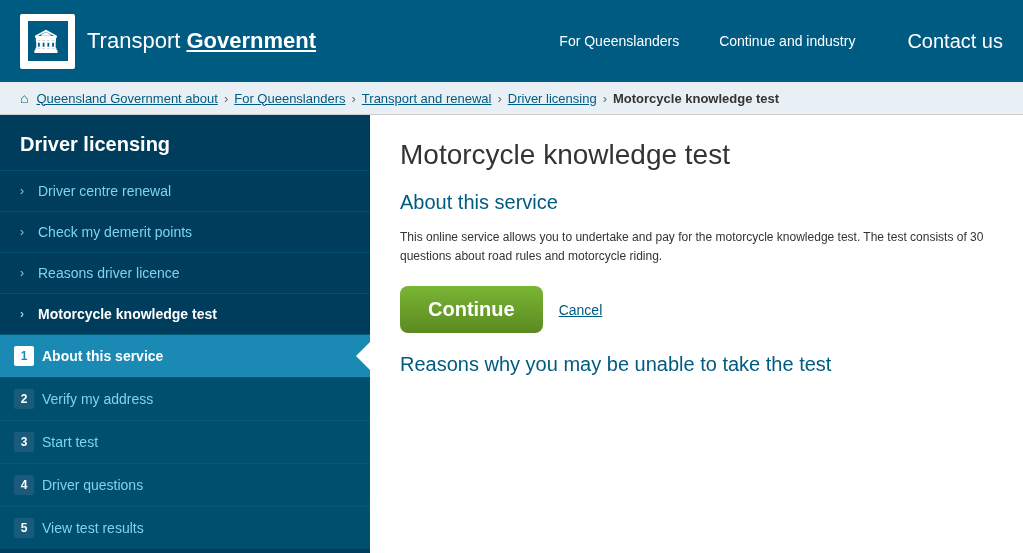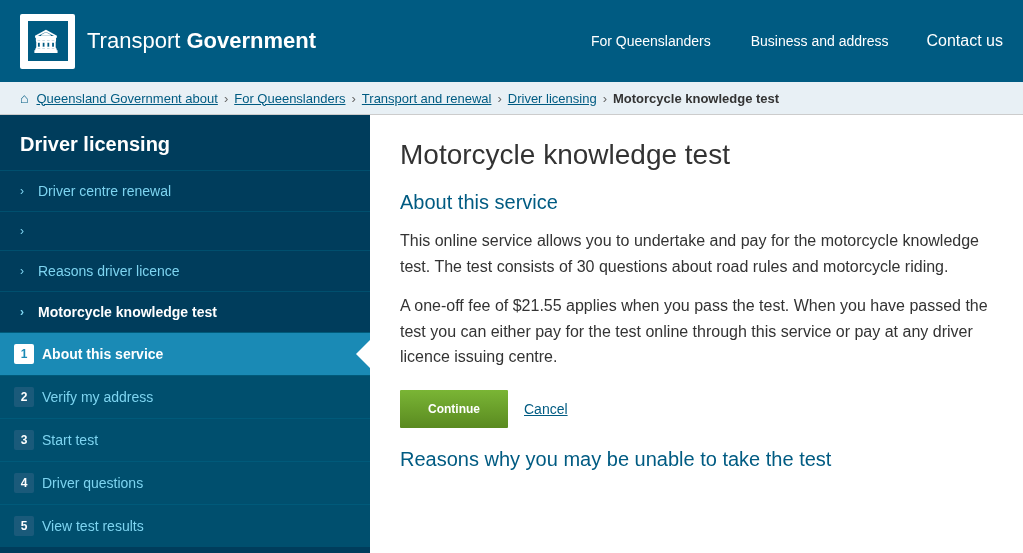--- a/index.html
+++ b/index.html
@@ -27,35 +27,35 @@
       margin-right: 12px;
       background: #fff;
       display: flex;
       align-items: center;
       justify-content: center;
       border-radius: 2px;
       font-size: 24px;
       color: #005b82;
     }
     .top-nav .logo-text span { font-weight: normal; }
-    .top-nav .logo-text strong { font-weight: bold; }
+    .top-nav .logo-text strong { font-weight: bold; text-decoration: underline; }
     .top-nav .nav-links {
       display: flex;
       gap: 40px;
       align-items: center;
     }
     .top-nav .nav-links a {
       color: #fff;
       text-decoration: none;
       font-size: 14px;
     }
     .top-nav .contact {
-      margin-left: 38px;
-      color: #fff;
-      font-size: 16px;
+      margin-left: 52px;
+      color: #fff;
+      font-size: 20px;
       text-decoration: none;
     }
 
     
     .breadcrumb-bar {
       background: #e8f0f5;
       padding: 8px 20px;
       display: flex;
       align-items: center;
       flex-wrap: wrap;
@@ -204,31 +204,31 @@
     .content h3 {
       font-size: 20px;
       color: #005b82;
       font-weight: normal;
       margin-top: 20px;
     }
     .content p {
       color: #333;
       line-height: 1.6;
       margin-bottom: 14px;
-      font-size: 16px;
+      font-size: 12px;
     }
     .btn-continue {
       background: linear-gradient(to bottom, #7ab535, #5a8a20);
       color: #fff;
       border: none;
       padding: 12px 28px;
-      font-size: 12px;
+      font-size: 20px;
       font-weight: bold;
       cursor: pointer;
-      border-radius: 1px;
+      border-radius: 8px;
       margin-right: 16px;
     }
     .btn-cancel {
       color: #005b82;
       text-decoration: underline;
       background: none;
       border: none;
       font-size: 14px;
       cursor: pointer;
     }
@@ -248,21 +248,21 @@
         <rect width="40" height="40" fill="#005b82"></rect>
         <text x="4" y="28" font-size="22" fill="#fff">🏛</text>
       </svg>
     </div>
     <div class="logo-text">
       <span>Transport </span><strong>Government</strong>
     </div>
   </div>
   <nav class="nav-links">
     <a href="#">For Queenslanders</a>
-    <a href="#">Business and address</a>
+    <a href="#">Continue and industry</a>
   </nav>
   <a href="#" class="contact">Contact us</a>
 </header>
 
 <nav class="breadcrumb-bar">
   <span class="home-icon">⌂</span>
   <a href="#">Queensland Government about</a>
   <span class="sep">›</span>
   <a href="#">For Queenslanders</a>
   <span class="sep">›</span>
@@ -280,20 +280,21 @@
     <ul class="sidebar-menu">
       <li>
         <a href="#">
           <span class="arrow">›</span>
           <span>Driver centre renewal</span>
         </a>
       </li>
       <li>
         <a href="#">
           <span class="arrow">›</span>
+          <span>Check my demerit points</span>
         </a>
       </li>
       <li>
         <a href="#">
           <span class="arrow">›</span>
           <span>Reasons driver licence</span>
         </a>
       </li>
       <li class="active-parent">
         <a href="#">
@@ -333,21 +334,20 @@
           </li>
         </ul>
       </li>
     </ul>
   </aside>
 
   <main class="content">
     <h1>Motorcycle knowledge test</h1>
     <h2>About this service</h2>
     <p>This online service allows you to undertake and pay for the motorcycle knowledge test. The test consists of 30 questions about road rules and motorcycle riding.</p>
-    <p>A one-off fee of $21.55 applies when you pass the test. When you have passed the test you can either pay for the test online through this service or pay at any driver licence issuing centre.</p>
     <div class="button-row">
       <button class="btn-continue">Continue</button>
       <button class="btn-cancel">Cancel</button>
     </div>
     <h3>Reasons why you may be unable to take the test</h3>
   </main>
 
 </div>
 
 </body></html>

